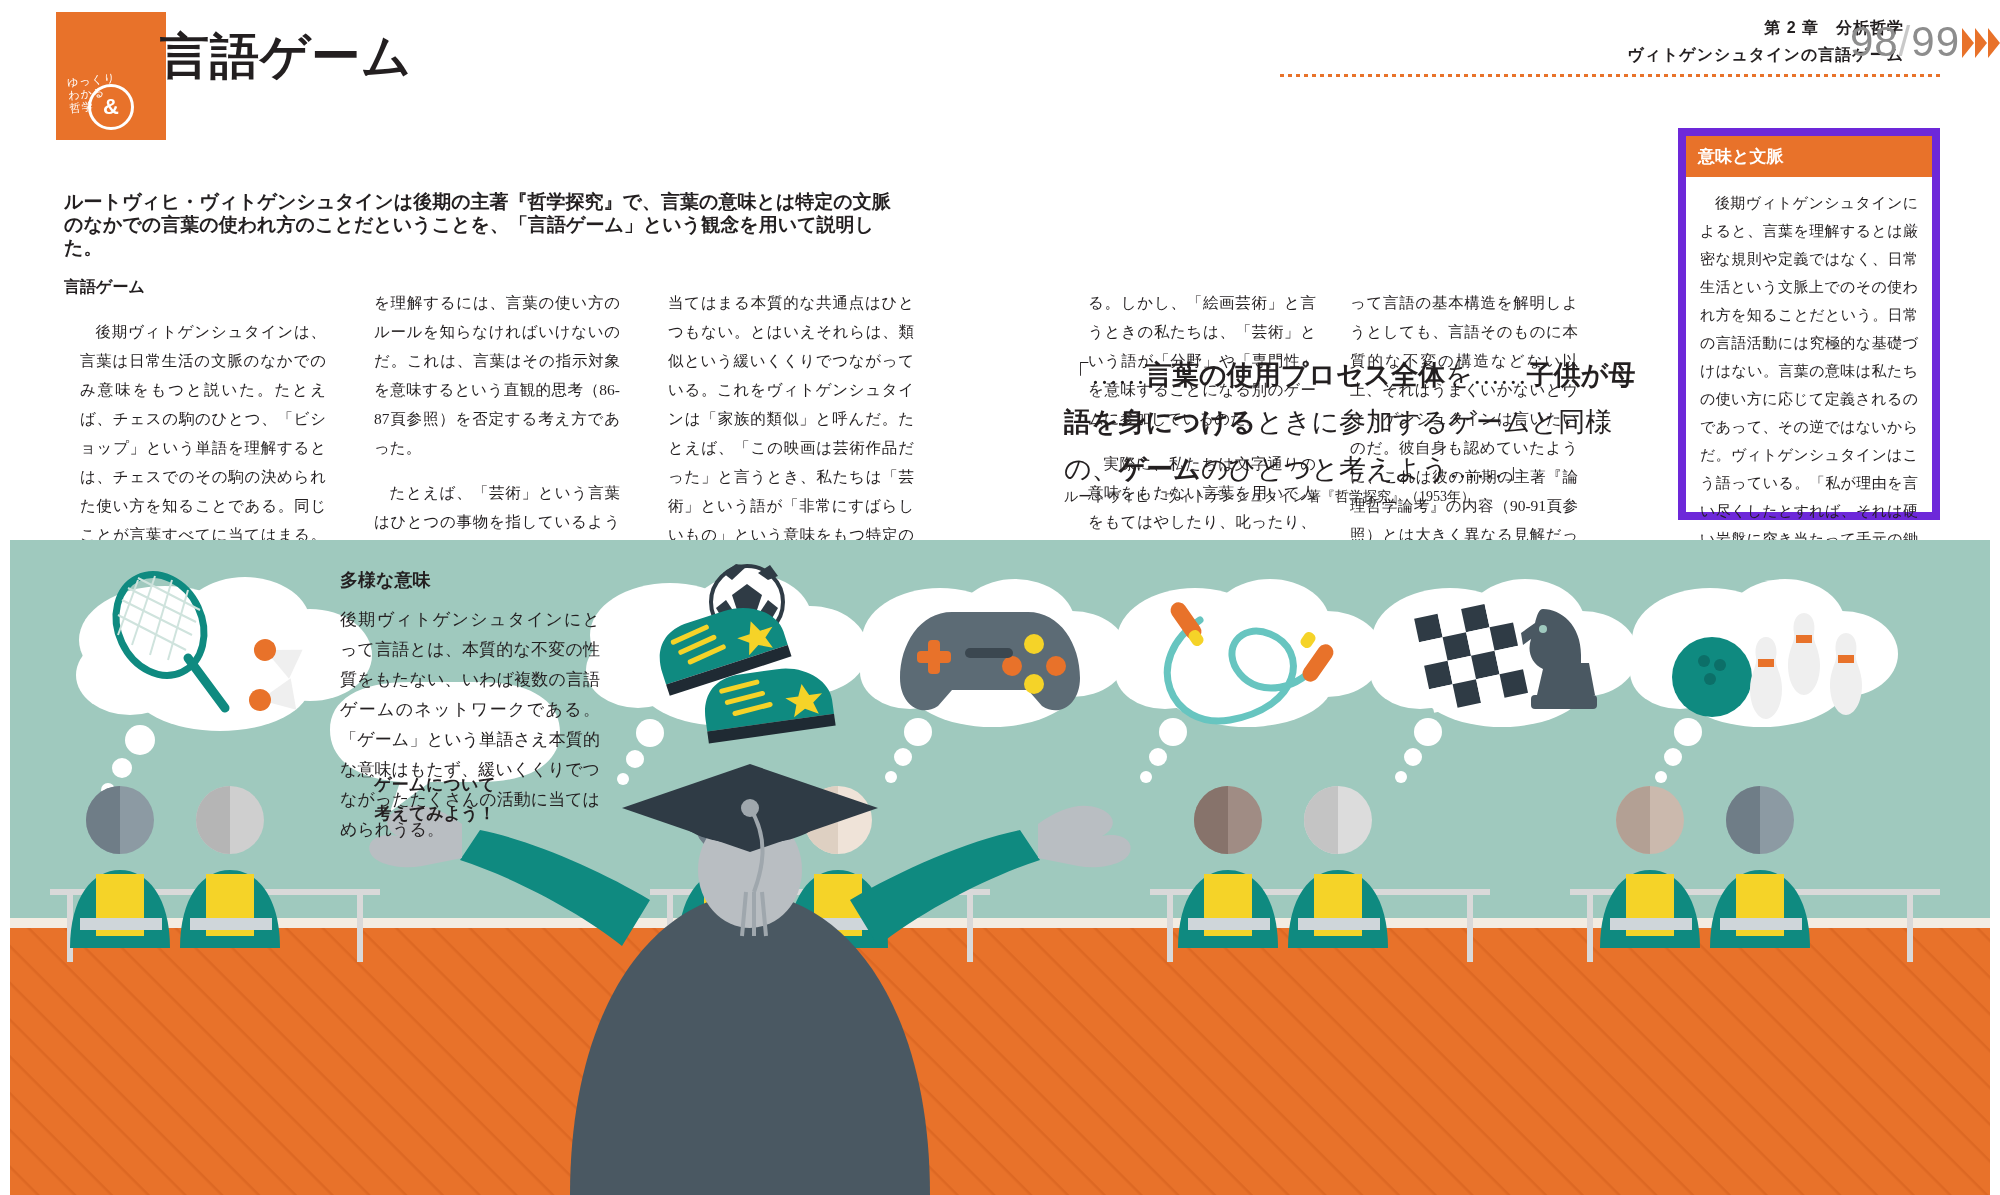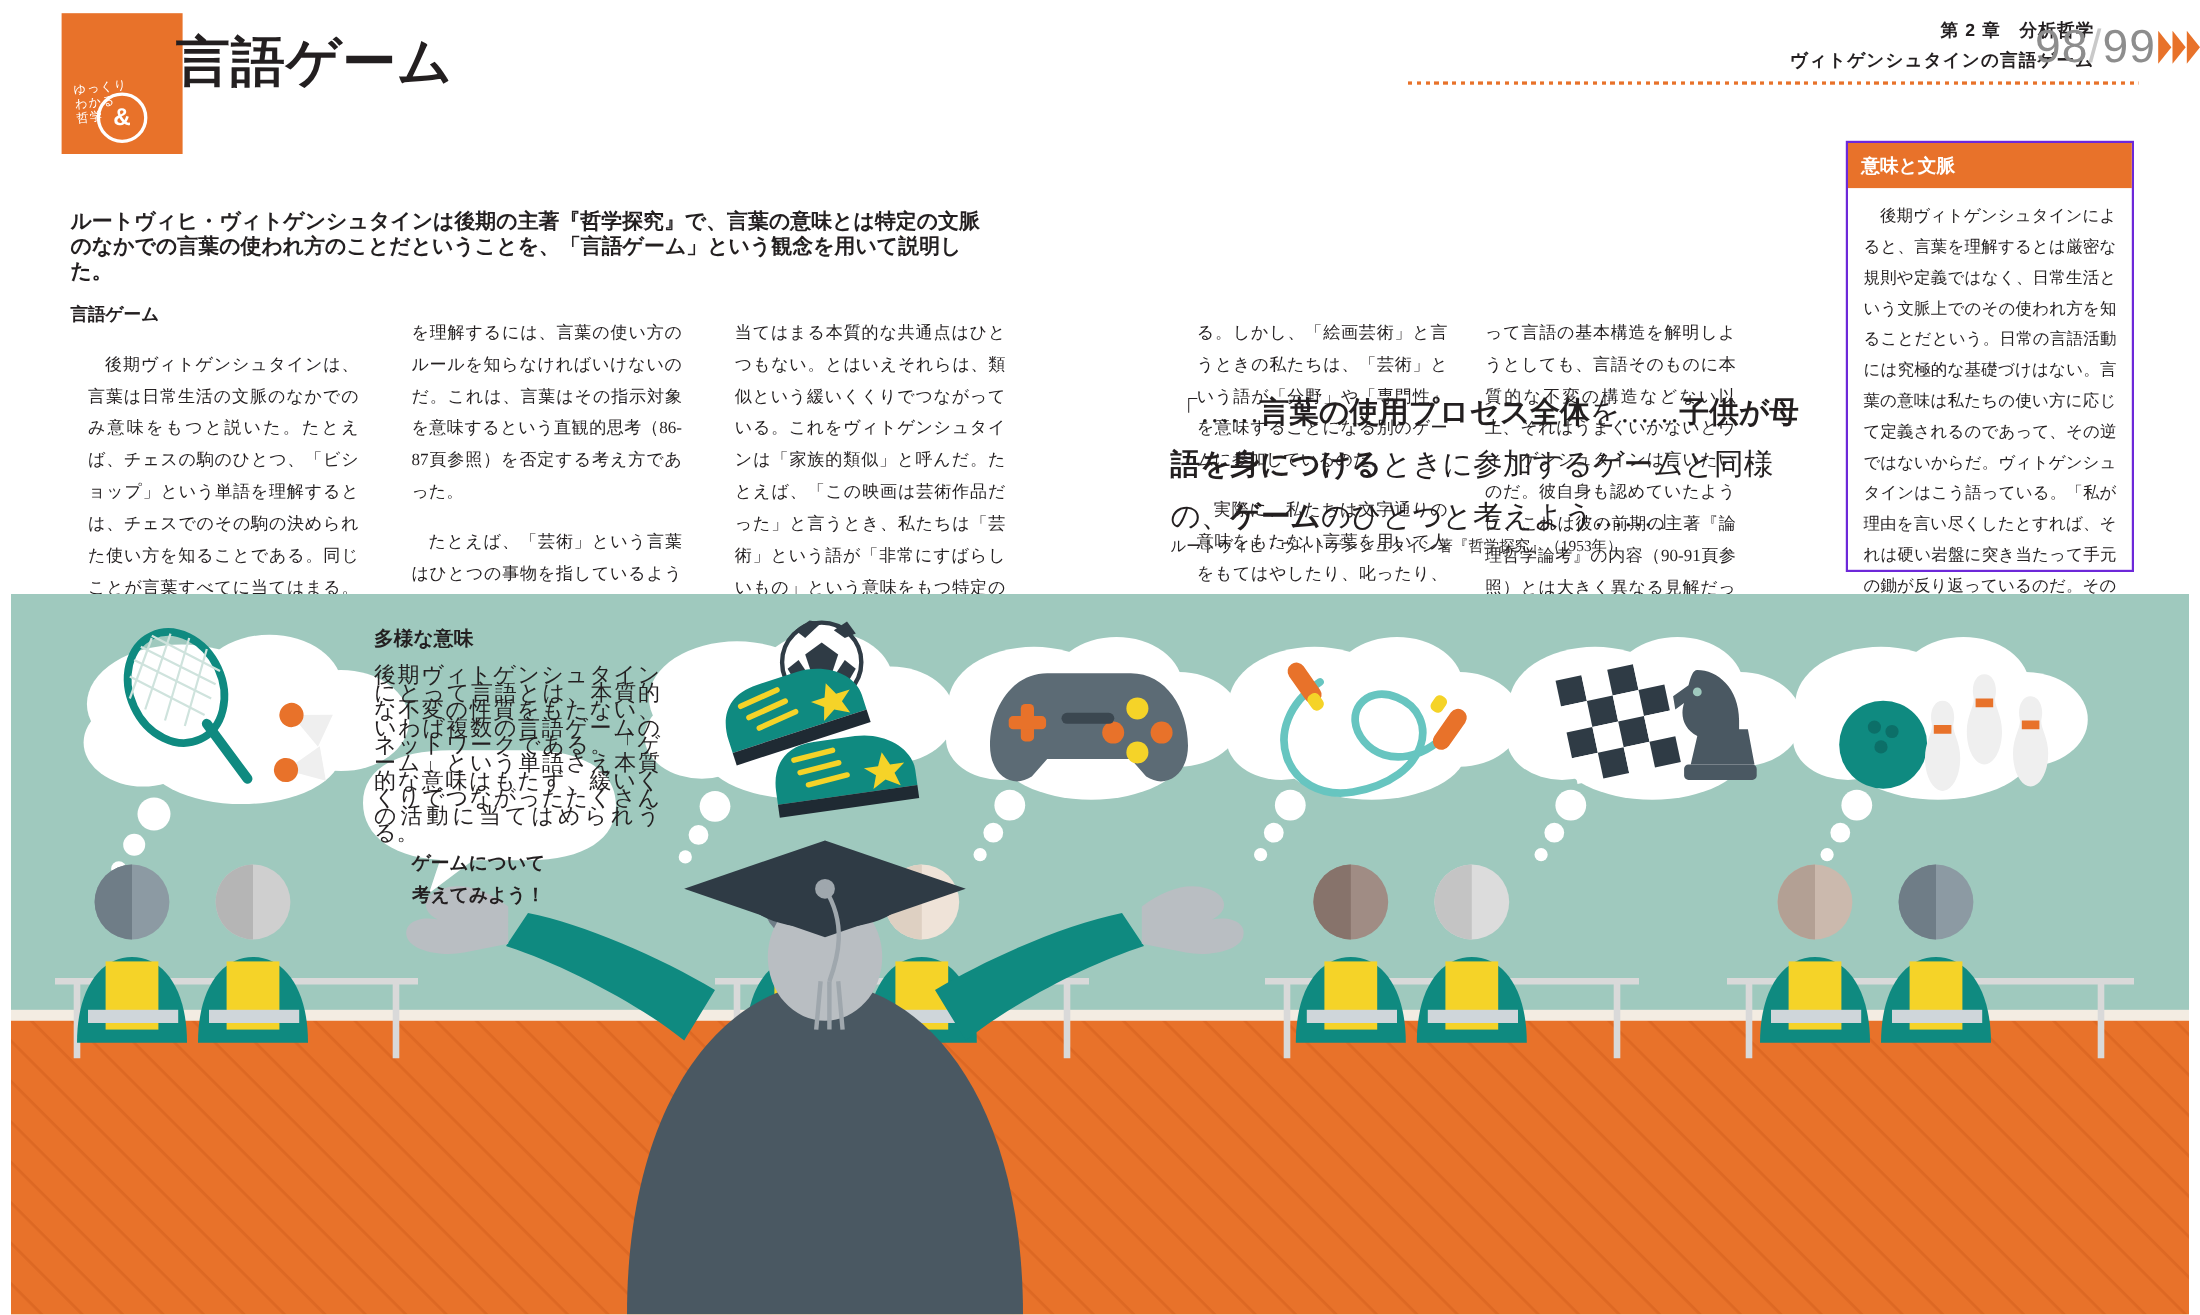--- a/index.html
+++ b/index.html
@@ -89,41 +89,41 @@
   }
   .pullquote b { font-weight:bold; }
   .pullquote-src {
     position:absolute; left:1064px; top:488px; width:600px;
     font-size:14px; font-family:"Liberation Serif", serif;
   }
 
   
   .sidebox {
     position:absolute; left:1678px; top:128px; width:262px; height:392px;
-    border:2px solid #6d28d9; background:#fff;
+    border:8px solid #6d28d9; background:#fff;
   }
   .sidebox-head {
     background:#e8722a; color:#fff; font-weight:bold; font-size:17px;
     padding:9px 12px;
   }
   .sidebox-body {
     padding:12px 14px; font-size:15px; line-height:28px;
     font-family:"Liberation Serif", serif; text-align:justify; text-indent:1em;
   }
 
   
   .illo { position:absolute; left:10px; top:540px; width:1980px; height:655px; overflow:hidden; }
   .illo-wall { position:absolute; left:0; top:0; width:100%; height:380px; background:#9fc9be; }
   .illo-floor { position:absolute; left:0; top:388px; width:100%; height:267px; background:#e8722a; }
   .illo-floorline { position:absolute; left:0; top:378px; width:100%; height:10px; background:#f3ece2; }
 
   .illo-caption { position:absolute; left:330px; top:28px; width:260px; }
   .illo-caption h4 { margin:0 0 14px 0; font-size:18px; font-weight:bold; }
-  .illo-caption p { margin:0; font-size:20px; line-height:16px;
-                    font-family:Liberation Serif, serif; text-align:justify; }
+  .illo-caption p { margin:0; font-size:17px; line-height:30px;
+                    font-family:Liberation Mono, monospace; text-align:justify; }
 
   .bubble-text {
     position:absolute; left:340px; top:230px; width:170px; text-align:center;
     font-size:17px; font-weight:bold; line-height:29px;
   }
 </style>
 </head>
 <body>
 
 <div class="page">

